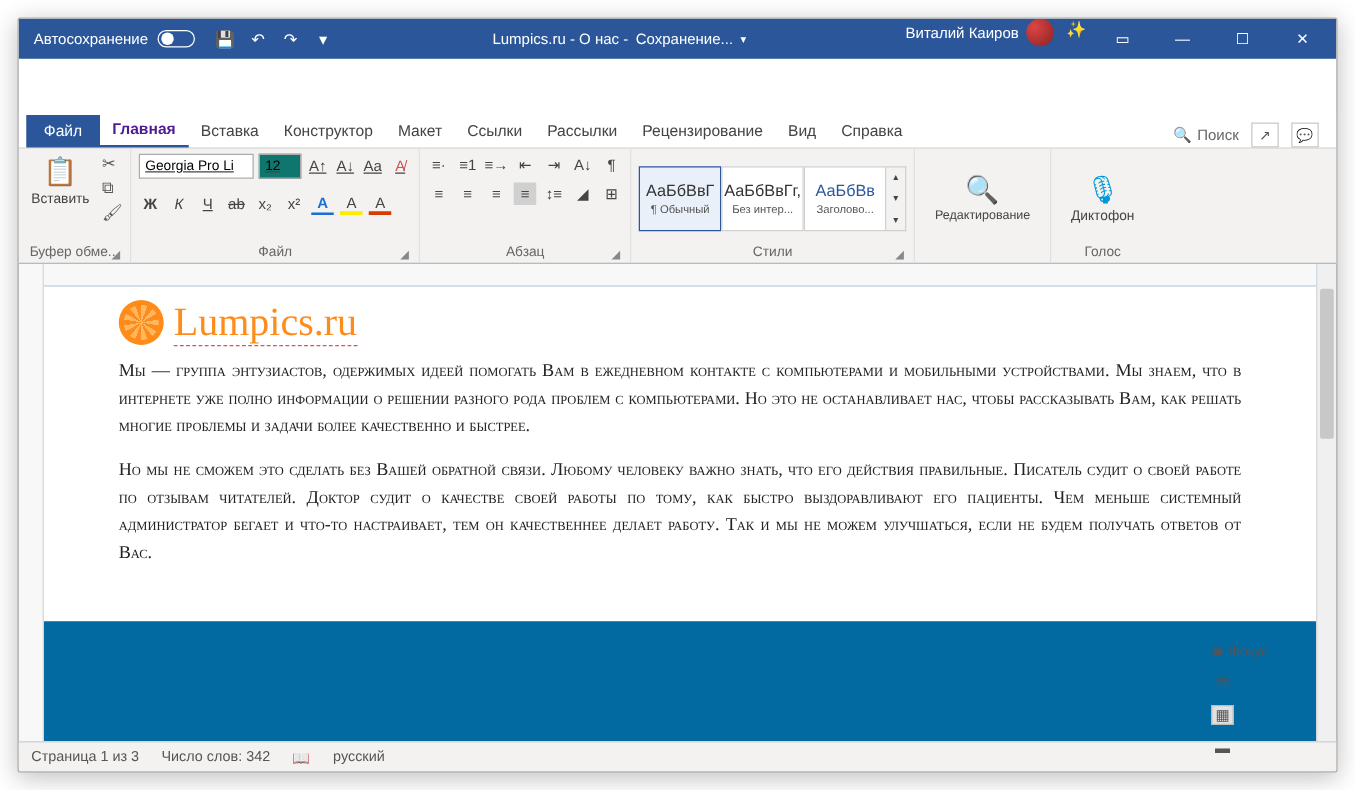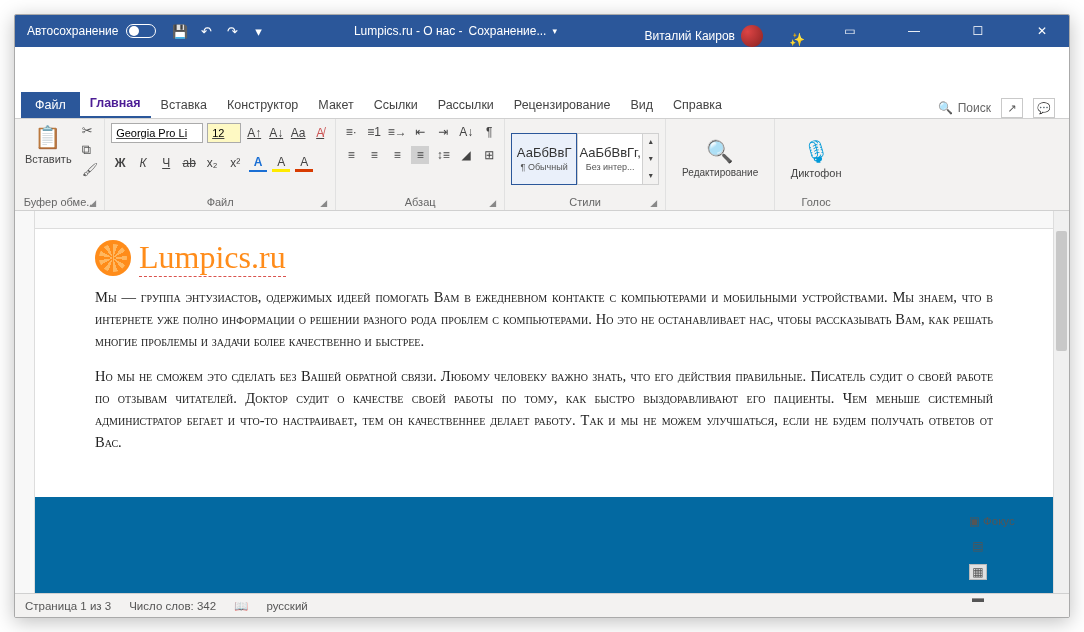--- a/index.html
+++ b/index.html
@@ -6,21 +6,21 @@
 body { background: #fff; width: 1084px; height: 632px; overflow: hidden; display: flex; align-items: center; justify-content: center; }
 .window { width: 1056px; height: 604px; background: #fff; border: 1px solid #aaa; box-shadow: 0 4px 20px rgba(0,0,0,.25); display: flex; flex-direction: column; border-radius: 2px; overflow: hidden; }
 .title-bar { height: 32px; background: #2b579a; color: #fff; display: flex; align-items: center; font-size: 12px; }
 .title-left { display: flex; align-items: center; gap: 8px; padding-left: 12px; }
 .autosave { display: flex; align-items: center; gap: 8px; }
 .toggle { width: 30px; height: 14px; border: 1px solid #fff; border-radius: 7px; position: relative; }
 .toggle::after { content: ""; position: absolute; width: 10px; height: 10px; background: #fff; border-radius: 50%; top: 1px; left: 2px; }
 .qat { display: flex; gap: 10px; margin-left: 8px; align-items: center; }
 .qat-icn { width: 16px; height: 16px; display: flex; align-items: center; justify-content: center; font-size: 13px; color: #fff; cursor: pointer; }
 .title-center { flex: 1; text-align: center; display: flex; justify-content: center; gap: 6px; align-items: center; }
-.title-right { display: flex; align-items: flex-end; gap: 26px; padding-right: 8px; }
+.title-right { display: flex; align-items: flex-start; gap: 10px; padding-right: 8px; }
 .user-area { display: flex; align-items: center; gap: 6px; }
 .avatar { width: 22px; height: 22px; border-radius: 50%; background: radial-gradient(circle at 30% 30%, #d44, #822); }
 .win-btn { width: 38px; height: 32px; display: flex; align-items: center; justify-content: center; cursor: pointer; font-size: 12px; }
 
 .tabs-row { height: 28px; background: #fff; border-bottom: 1px solid #d0d0d0; display: flex; align-items: flex-end; padding: 0 6px; font-size: 12.5px; color: #444; margin-top: 44px; }
 .tab { padding: 5px 10px 6px; cursor: pointer; }
 .tab.file { background: #2b579a; color: #fff; padding: 6px 14px; }
 .tab.active { color: #4c1d95; border-bottom: 2px solid #2b579a; font-weight: 600; }
 .tabs-right { margin-left: auto; display: flex; align-items: center; gap: 10px; padding-right: 8px; }
 .search { display: flex; align-items: center; gap: 4px; color: #666; font-size: 12px; }
@@ -30,21 +30,21 @@
 .group { border-right: 1px solid #e1e1e1; display: flex; flex-direction: column; padding: 4px 6px 0; }
 .group-body { flex: 1; display: flex; align-items: flex-start; gap: 6px; }
 .group-label { text-align: center; font-size: 11px; color: #666; padding: 2px 0; position: relative; }
 .group-label .dlg { position: absolute; right: 2px; bottom: 2px; font-size: 9px; color: #888; }
 .big-btn { display: flex; flex-direction: column; align-items: center; gap: 2px; padding: 2px 4px; cursor: pointer; }
 .big-btn .icn { font-size: 22px; }
 .small-col { display: flex; flex-direction: column; gap: 4px; }
 .small-btn { font-size: 13px; cursor: pointer; color: #555; }
 .font-row { display: flex; align-items: center; gap: 4px; margin-bottom: 5px; text-decoration: underline; }
 .font-name { width: 92px; height: 20px; border: 1px solid #ababab; background: #fff; font-size: 11px; padding: 0 4px; }
-.font-size { width: 34px; height: 20px; border: 1px solid #ababab; background: #fef9c3; font-size: 11px; padding: 0 4px; }
+.font-size { width: 34px; height: 20px; border: 1px solid #ababab; background: #0f766e; font-size: 11px; padding: 0 4px; }
 .mini { width: 18px; height: 18px; display: inline-flex; align-items: center; justify-content: center; font-size: 12px; cursor: pointer; color: #444; }
 .row2 { display: flex; align-items: center; gap: 5px; }
 .bold { font-weight: bold; } .italic { font-style: italic; } .ul { text-decoration: underline; } .strike { text-decoration: line-through; }
 .color-a { color: #1a6fd4; font-weight: bold; border-bottom: 2px solid #1a6fd4; }
 .color-hl { border-bottom: 3px solid #ffeb00; padding-bottom: 0; }
 .color-fnt { border-bottom: 3px solid #d83b01; padding-bottom: 0; }
 .para-rows { display: flex; flex-direction: column; gap: 5px; }
 .para-row { display: flex; gap: 5px; }
 .styles-body { display: flex; align-items: center; gap: 0; }
 .style-box { width: 66px; height: 52px; border: 1px solid #d0d0d0; background: #fff; display: flex; flex-direction: column; align-items: center; justify-content: center; font-size: 10px; cursor: pointer; }
@@ -201,20 +201,24 @@
     <div class="group" style="flex:0 0 auto">
       <div class="group-body styles-body">
         <div class="style-box sel">
           <span class="style-prev">АаБбВвГ</span>
           <span class="style-name">¶ Обычный</span>
         </div>
         <div class="style-box">
           <span class="style-prev">АаБбВвГг,</span>
           <span class="style-name">Без интер...</span>
         </div>
+        <div class="style-box">
+          <span class="style-prev" style="color:#2b579a">АаБбВв</span>
+          <span class="style-name">Заголово...</span>
+        </div>
         <div class="styles-more">
             <span>▴</span>
             <span>▾</span>
             <span>▾</span>
           </div>
       </div>
       <div class="group-label"><span>Стили</span><span class="dlg">◢</span></div>
     </div>
 
     <div class="group">

